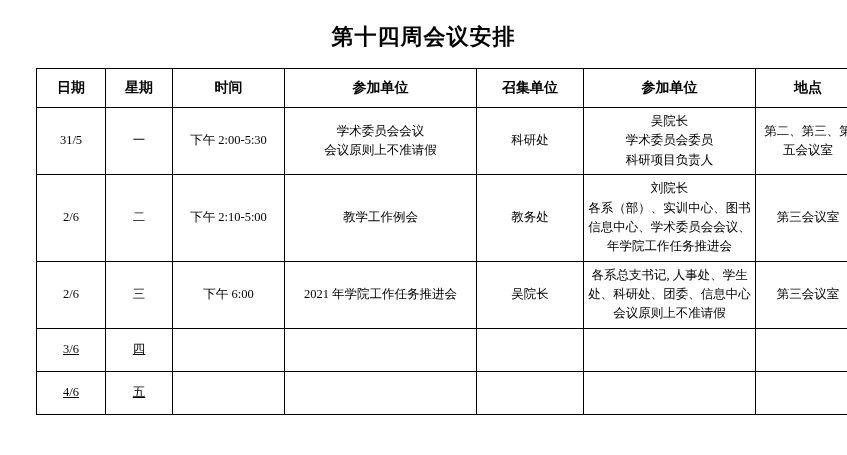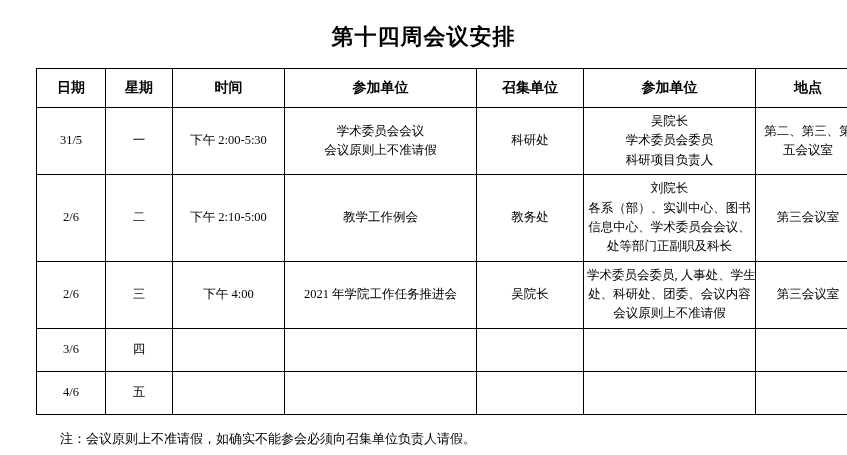--- a/index.html
+++ b/index.html
@@ -59,21 +59,21 @@
   .col-content { width: 185px; }
   .col-org     { width: 100px; margin-left: 40px; }
   .col-attend  { width: 165px; }
   .col-place   { width: 98px; }
 
   .cell-lines span {
     display: block;
     white-space: nowrap;
   }
   .row-tall td { height: 58px; }
-  .row-short td { height: 34px; }
+  .row-short td { height: 34px; text-decoration: underline; }
   .note {
     padding: 14px 36px 0 36px;
     font-size: 13px;
     text-indent: 24px;
     line-height: 1.6;
   }
 </style>
 </head>
 <body>
 
@@ -121,38 +121,38 @@
           <td>二</td>
           <td>下午 2:10-5:00</td>
           <td class="cell-lines">
               <span>教学工作例会</span>
             </td>
           <td>教务处</td>
           <td class="cell-lines">
               <span>刘院长</span>
               <span>各系（部）、实训中心、图书</span>
               <span>信息中心、学术委员会会议、</span>
-              <span>处等部门正副职及科长</span>
+              <span>年学院工作任务推进会</span>
             </td>
           <td class="cell-lines">
               <span>第三会议室</span>
             </td>
         </tr>
 
         <tr class="row-tall">
           <td>2/6</td>
           <td>三</td>
-          <td>下午 4:00</td>
+          <td>下午 6:00</td>
           <td class="cell-lines">
               <span>2021 年学院工作任务推进会</span>
             </td>
           <td>吴院长</td>
           <td class="cell-lines">
-              <span>学术委员会委员, 人事处、学生</span>
-              <span>处、科研处、团委、会议内容</span>
+              <span>各系总支书记, 人事处、学生</span>
+              <span>处、科研处、团委、信息中心</span>
               <span>会议原则上不准请假</span>
             </td>
           <td class="cell-lines">
               <span>第三会议室</span>
             </td>
         </tr>
 
         <tr class="row-short">
           <td>3/6</td>
           <td>四</td>
@@ -170,15 +170,14 @@
           <td class="cell-lines"></td>
           <td></td>
           <td class="cell-lines"></td>
           <td class="cell-lines"></td>
         </tr>
 
       </tbody>
     </table>
   </div>
 
-  <div class="note">注：会议原则上不准请假，如确实不能参会必须向召集单位负责人请假。</div>
 
 </div>
 
 </body></html>

